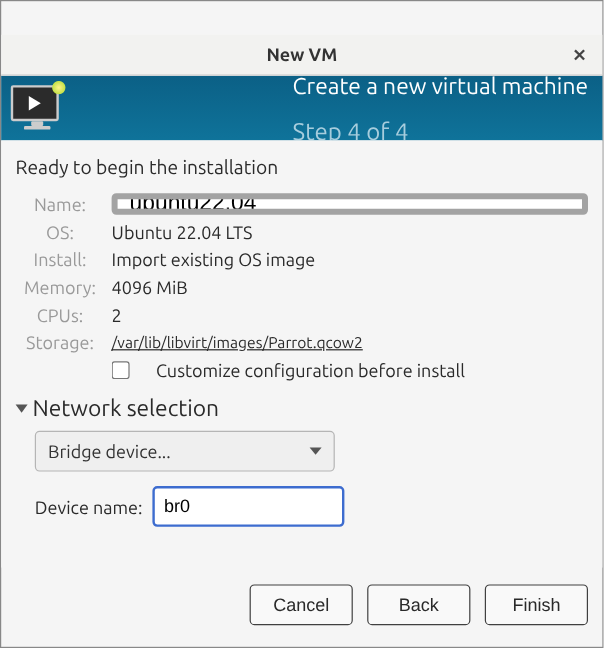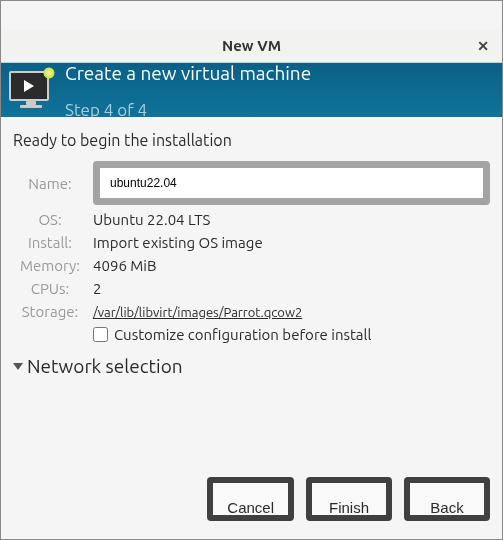--- a/index.html
+++ b/index.html
@@ -48,20 +48,21 @@
     }
     .headerbar {
       background: #0f6b8f;
       background: linear-gradient(to bottom, #0b6086, #0f739a);
       color: #fff;
       display: flex;
       align-items: center;
       padding: 6px 12px 6px 8px;
       gap: 12px;
       height: 54px;
+      justify-content: space-between;
     }
     .vm-icon {
       width: 44px;
       height: 38px;
       position: relative;
       flex-shrink: 0;
     }
     .vm-icon .monitor {
       width: 40px;
       height: 30px;
@@ -83,21 +84,21 @@
     }
     .vm-icon .glow{
       position:absolute; top:-4px; right:-2px; width:12px;height:12px;border-radius:50%;
       background: radial-gradient(circle,#fff38a,#c6e24b 60%,rgba(0,0,0,0)70%);
     }
     .headerbar .title-text {
       font-size: 19px;
       font-weight: 400;
     }
     .headerbar .subtitle-text {
-      font-size: 17px;
+      font-size: 20px;
       color: #a7cddd;
       margin-top:16px;
     }
     .content {
       flex: 1;
       padding: 14px 12px 0 12px;
       background: #f5f5f5;
       overflow: hidden;
     }
     .ready {
@@ -122,32 +123,32 @@
     .summary-grid .value {
       color: #2a2a2a;
       font-size: 15px;
     }
     .summary-grid .value.small{
       font-size:13px;
       text-decoration:underline;
     }
     .name-input {
       width: 100%;
-      height: 44px;
+      height: 18px;
       padding: 4px 10px;
-      font-size: 12px;
-      border: 7px solid #a3a3a3;
+      font-size: 19px;
+      border: 5px solid #a3a3a3;
       border-radius: 4px;
       background:#fff;
     }
     .checkbox-row {
       grid-column: 2 / 3;
       display:flex;
       align-items:center;
-      gap:6px;
+      gap:22px;
       font-size:15px;
       color:#2a2a2a;
     }
     .checkbox-row input[type=checkbox]{
       width:15px;height:15px;
     }
     .network-h {
       display:flex;
       align-items:center;
       gap:4px;
@@ -204,27 +205,27 @@
     }
     .buttonbar{
       display:flex;
       justify-content:flex-end;
       gap:12px;
       padding: 14px 12px 18px 12px;
     }
     .btn{
       min-width:86px;
       height:34px;
-      border:6px solid #404040;
+      border:1px solid #404040;
       border-radius:4px;
       background:#f9f9f9;
       font-size:15px;
       color:#2a2a2a;
       cursor:pointer;
-      padding: 16px 14px;
+      padding: 6px 14px;
     }
   </style>
 </head>
 <body>
 
 <div class="window">
 
   <div class="titlebar">
     <span>New VM</span>
     <div class="close">
@@ -274,22 +275,34 @@
         <input type="checkbox" style="">
         <span>Customize configuration before install</span>
       </div>
     </div>
 
     <div class="network-h">
       <div class="arrow"></div>
       <span>Network selection</span>
     </div>
 
+    <div class="network-body">
+      <div class="combo">
+        <span>Bridge device...</span>
+        <div class="chevron"></div>
+      </div>
+      <div class="device-row">
+        <span class="dl">Device name:</span>
+        <span class="device-input-wrap">
+          <input class="device-input" value="br0" style="">
+        </span>
+      </div>
+    </div>
 
   </div>
 
   <div class="buttonbar">
     <button class="btn">Cancel</button>
+    <button class="btn">Back</button>
     <button class="btn">Finish</button>
-    <button class="btn">Back</button>
   </div>
 
 </div>
 
 </body></html>

